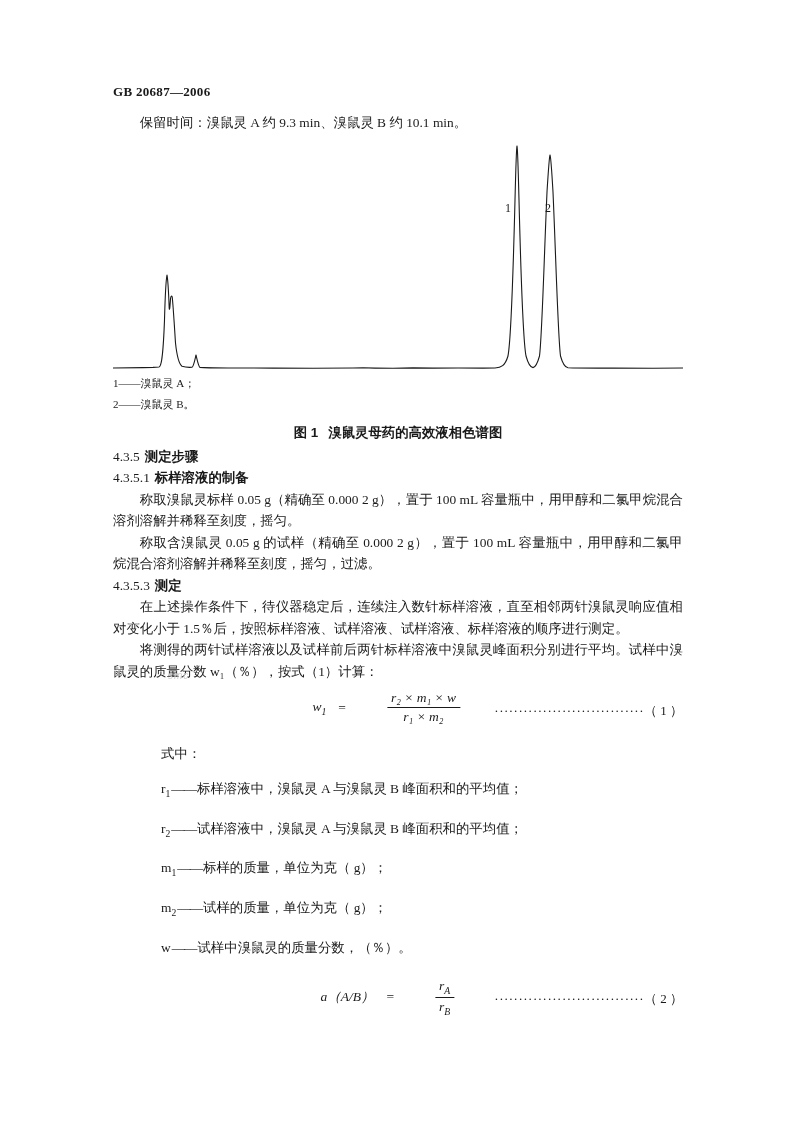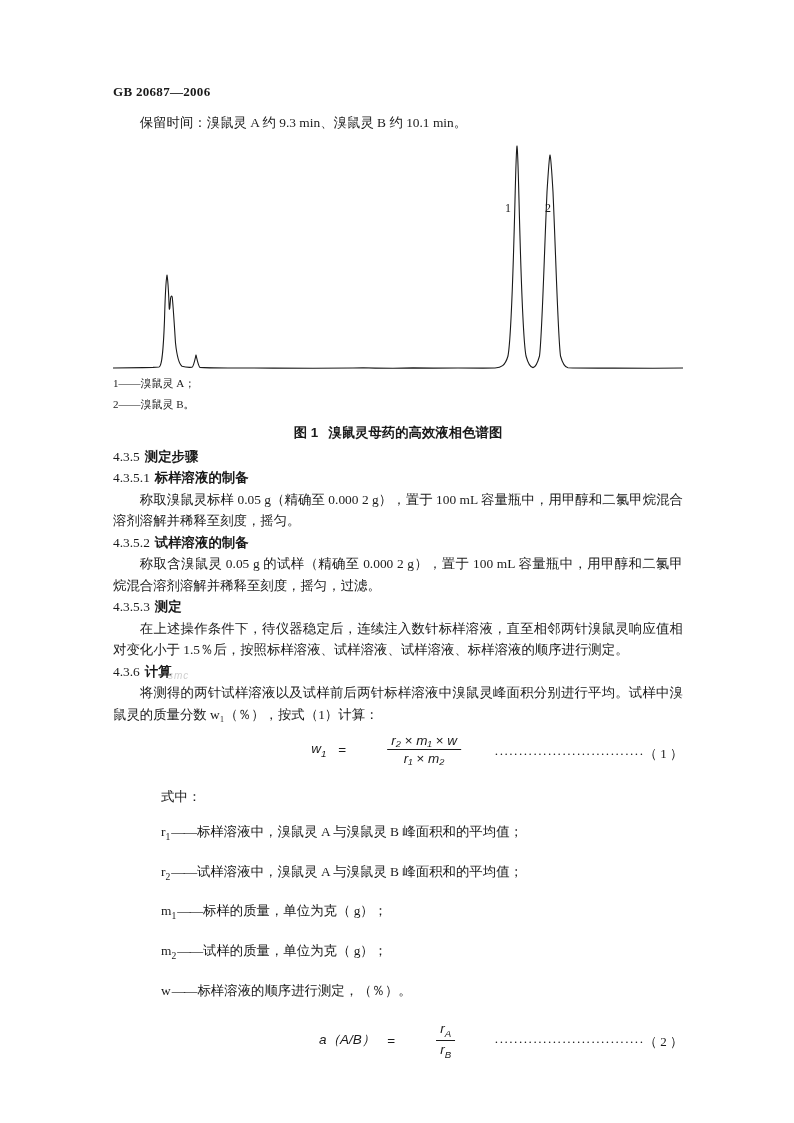--- a/index.html
+++ b/index.html
@@ -103,21 +103,21 @@
     height: 42px;
     margin-top: 6px;
     margin-bottom: 2px;
   }
   .formula {
     position: absolute;
     left: 50%;
     transform: translateX(-58%);
     top: 2px;
     font-size: 13.5px;
-    font-family: Liberation Sans, sans-serif;
+    font-family: Liberation Serif, serif;
     white-space: nowrap;
     display: flex;
     align-items: center;
   }
   .formula .lhs { font-style: italic; margin-right: 6px; }
   .formula .eq { margin: 0 6px; }
   .frac {
     display: inline-flex;
     flex-direction: column;
     text-align: center;
@@ -238,54 +238,48 @@
 
     <h4 class="clause">
       <span class="num">4.3.5</span><span class="ttl">测定步骤</span>
     </h4>
 
     <h4 class="clause">
       <span class="num">4.3.5.1</span><span class="ttl">标样溶液的制备</span>
     </h4>
     <p class="body indent">称取溴鼠灵标样 0.05 g（精确至 0.000 2 g），置于 100 mL 容量瓶中，用甲醇和二氯甲烷混合溶剂溶解并稀释至刻度，摇匀。</p>
 
-    <h4 class="clause">
-      <span class="num">4.3.5.2</span><span class="ttl">试样溶液的制备</span>
-    </h4>
     <p class="body indent">称取含溴鼠灵 0.05 g 的试样（精确至 0.000 2 g），置于 100 mL 容量瓶中，用甲醇和二氯甲烷混合溶剂溶解并稀释至刻度，摇匀，过滤。</p>
 
     <h4 class="clause">
       <span class="num">4.3.5.3</span><span class="ttl">测定</span>
     </h4>
     <p class="body indent">在上述操作条件下，待仪器稳定后，连续注入数针标样溶液，直至相邻两针溴鼠灵响应值相对变化小于 1.5％后，按照标样溶液、试样溶液、试样溶液、标样溶液的顺序进行测定。</p>
 
-    <h4 class="clause">
-      <span class="num">4.3.6</span><span class="ttl">计算</span>
-    </h4>
     <p class="body indent">将测得的两针试样溶液以及试样前后两针标样溶液中溴鼠灵峰面积分别进行平均。试样中溴鼠灵的质量分数 w₁（％），按式（1）计算：</p>
 
     <div class="formula-row">
       <div class="formula">
         <span class="lhs"><span>w</span><sub>1</sub></span>
         <span class="eq">=</span>
         <span class="frac">
           <span class="num-part">r₂ × m₁ × w</span>
           <span class="den-part">r₁ × m₂</span>
         </span>
       </div>
       <div class="eqno"><span class="dots">·······························</span><span>（ 1 ）</span></div>
     </div>
 
     <p class="shiz">式中：</p>
     <div class="deflist">
       <p class="defline"><span class="sym"><span>r</span><sub>1</sub></span><span class="lead">——</span><span>标样溶液中，溴鼠灵 A 与溴鼠灵 B 峰面积和的平均值；</span></p>
       <p class="defline"><span class="sym"><span>r</span><sub>2</sub></span><span class="lead">——</span><span>试样溶液中，溴鼠灵 A 与溴鼠灵 B 峰面积和的平均值；</span></p>
       <p class="defline"><span class="sym"><span>m</span><sub>1</sub></span><span class="lead">——</span><span>标样的质量，单位为克（ g）；</span></p>
       <p class="defline"><span class="sym"><span>m</span><sub>2</sub></span><span class="lead">——</span><span>试样的质量，单位为克（ g）；</span></p>
-      <p class="defline"><span class="sym"><span>w</span><sub></sub></span><span class="lead">——</span><span>标样溶液的顺序进行测定，（％）。</span></p>
+      <p class="defline"><span class="sym"><span>w</span><sub></sub></span><span class="lead">——</span><span>试样中溴鼠灵的质量分数，（％）。</span></p>
     </div>
 
 
     <div class="formula-row">
       <div class="formula">
         <span class="lhs">a（A/B）</span>
         <span class="eq">=</span>
         <span class="frac">
           <span class="num-part"><span>r</span><sub>A</sub></span>
           <span class="den-part"><span>r</span><sub>B</sub></span>

